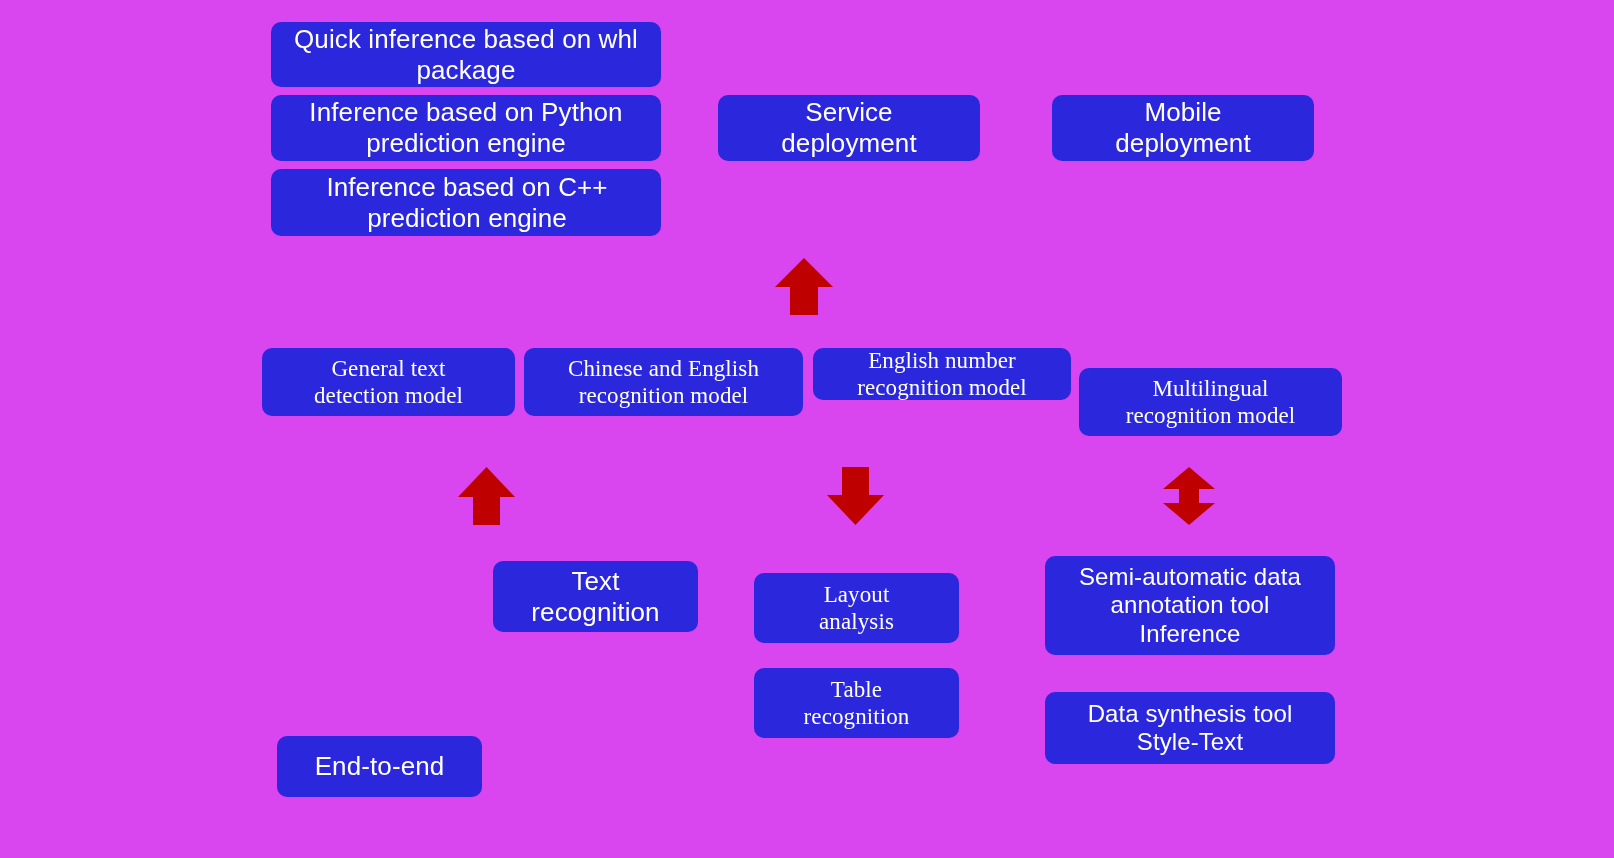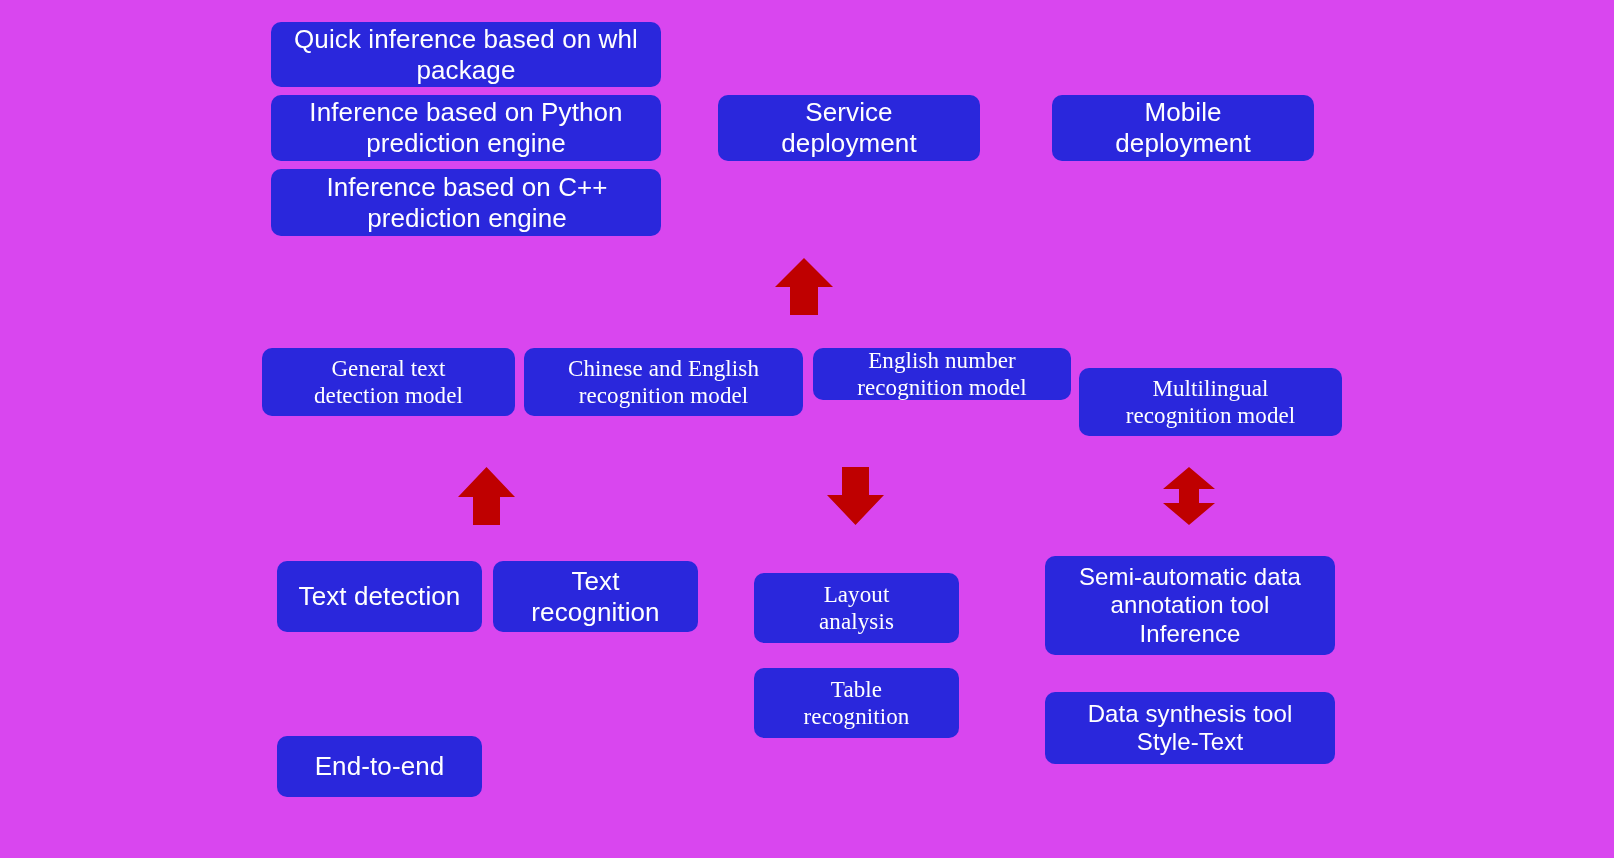--- a/index.html
+++ b/index.html
@@ -92,21 +92,20 @@
       <polygon points="15,0 42,0 42,28 57,28 28.5,58 0,28 15,28" fill="#bf0000"></polygon>
     </svg>
   </div>
 
   <div class="arrow" style="left:1163px; top:467px;">
     <svg width="52" height="58" viewBox="0 0 52 58">
       <polygon points="26,0 52,22 36,22 36,36 52,36 26,58 0,36 16,36 16,22 0,22" fill="#bf0000"></polygon>
     </svg>
   </div>
 
-  <div class="node fs-26" style="left:277px; top:561px; width:205px; height:71px;">Text detection</div>
 
   <div class="node fs-26" style="left:493px; top:561px; width:205px; height:71px;">Text
 recognition</div>
 
   <div class="node fs-26" style="left:277px; top:736px; width:205px; height:61px;">End-to-end</div>
 
   <div class="node fs-25" style="left:754px; top:573px; width:205px; height:70px;">Layout
 analysis</div>
 
   <div class="node fs-25" style="left:754px; top:668px; width:205px; height:70px;">Table

